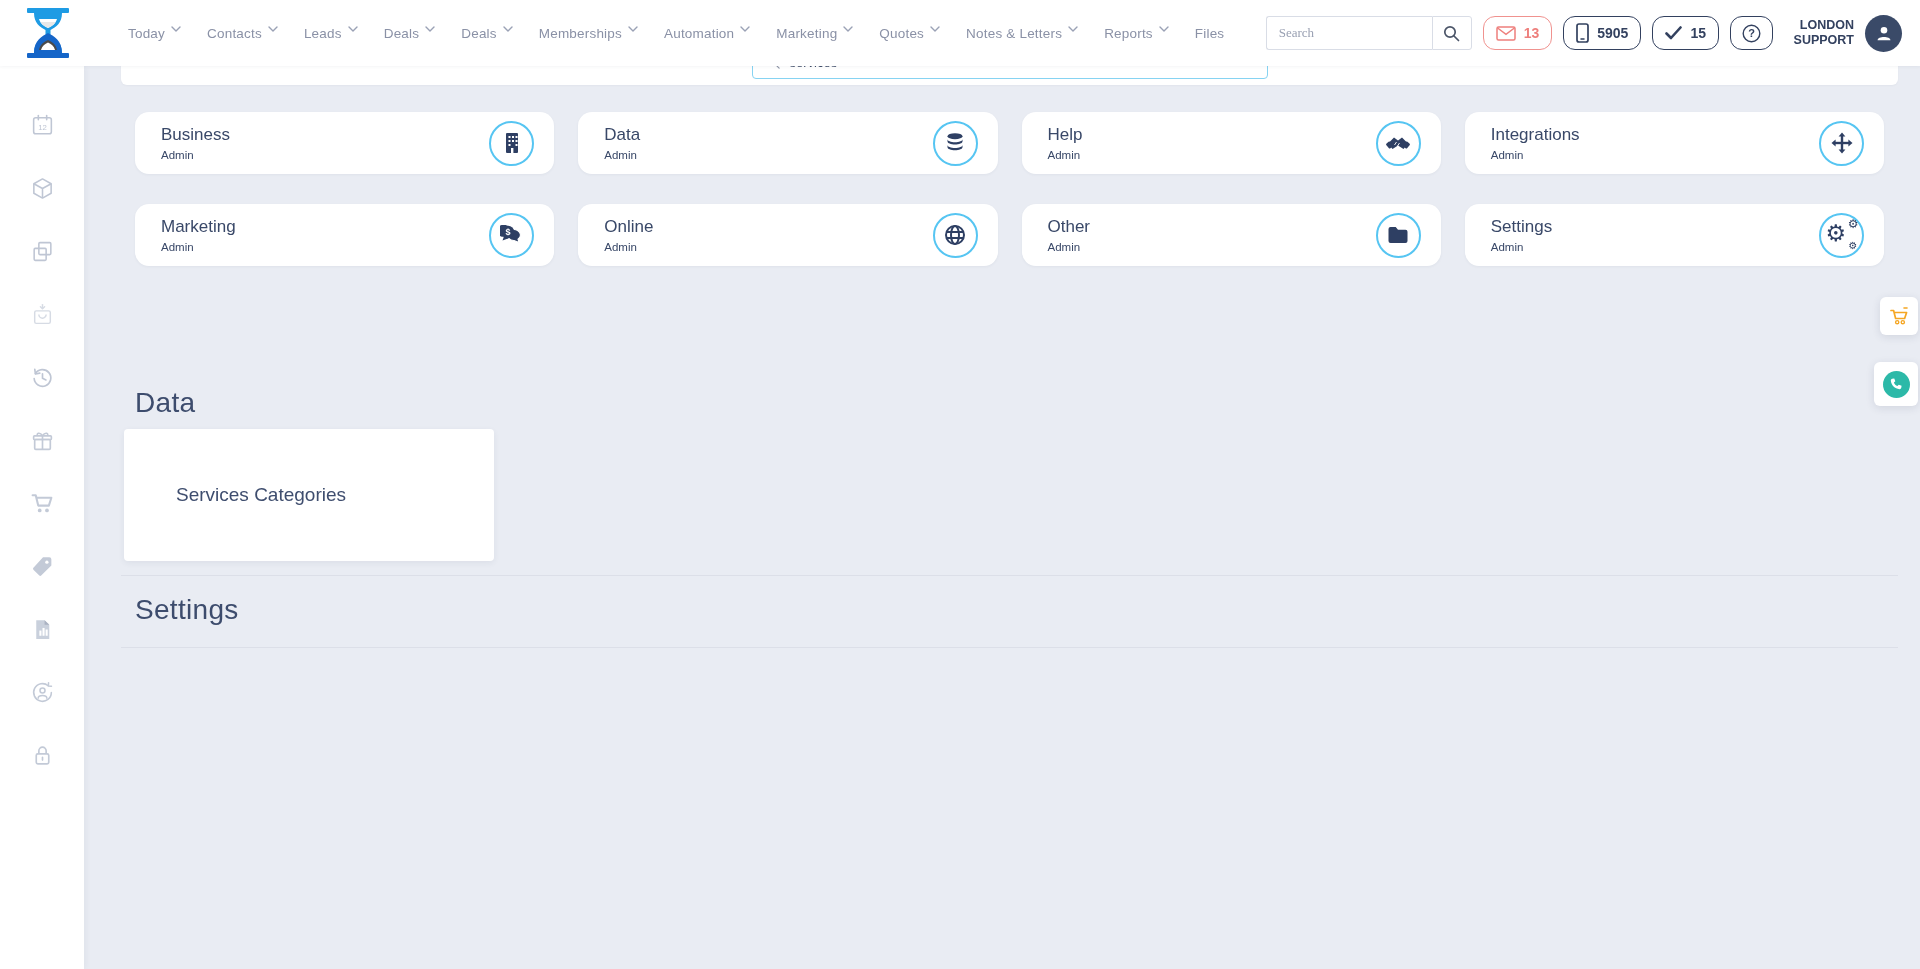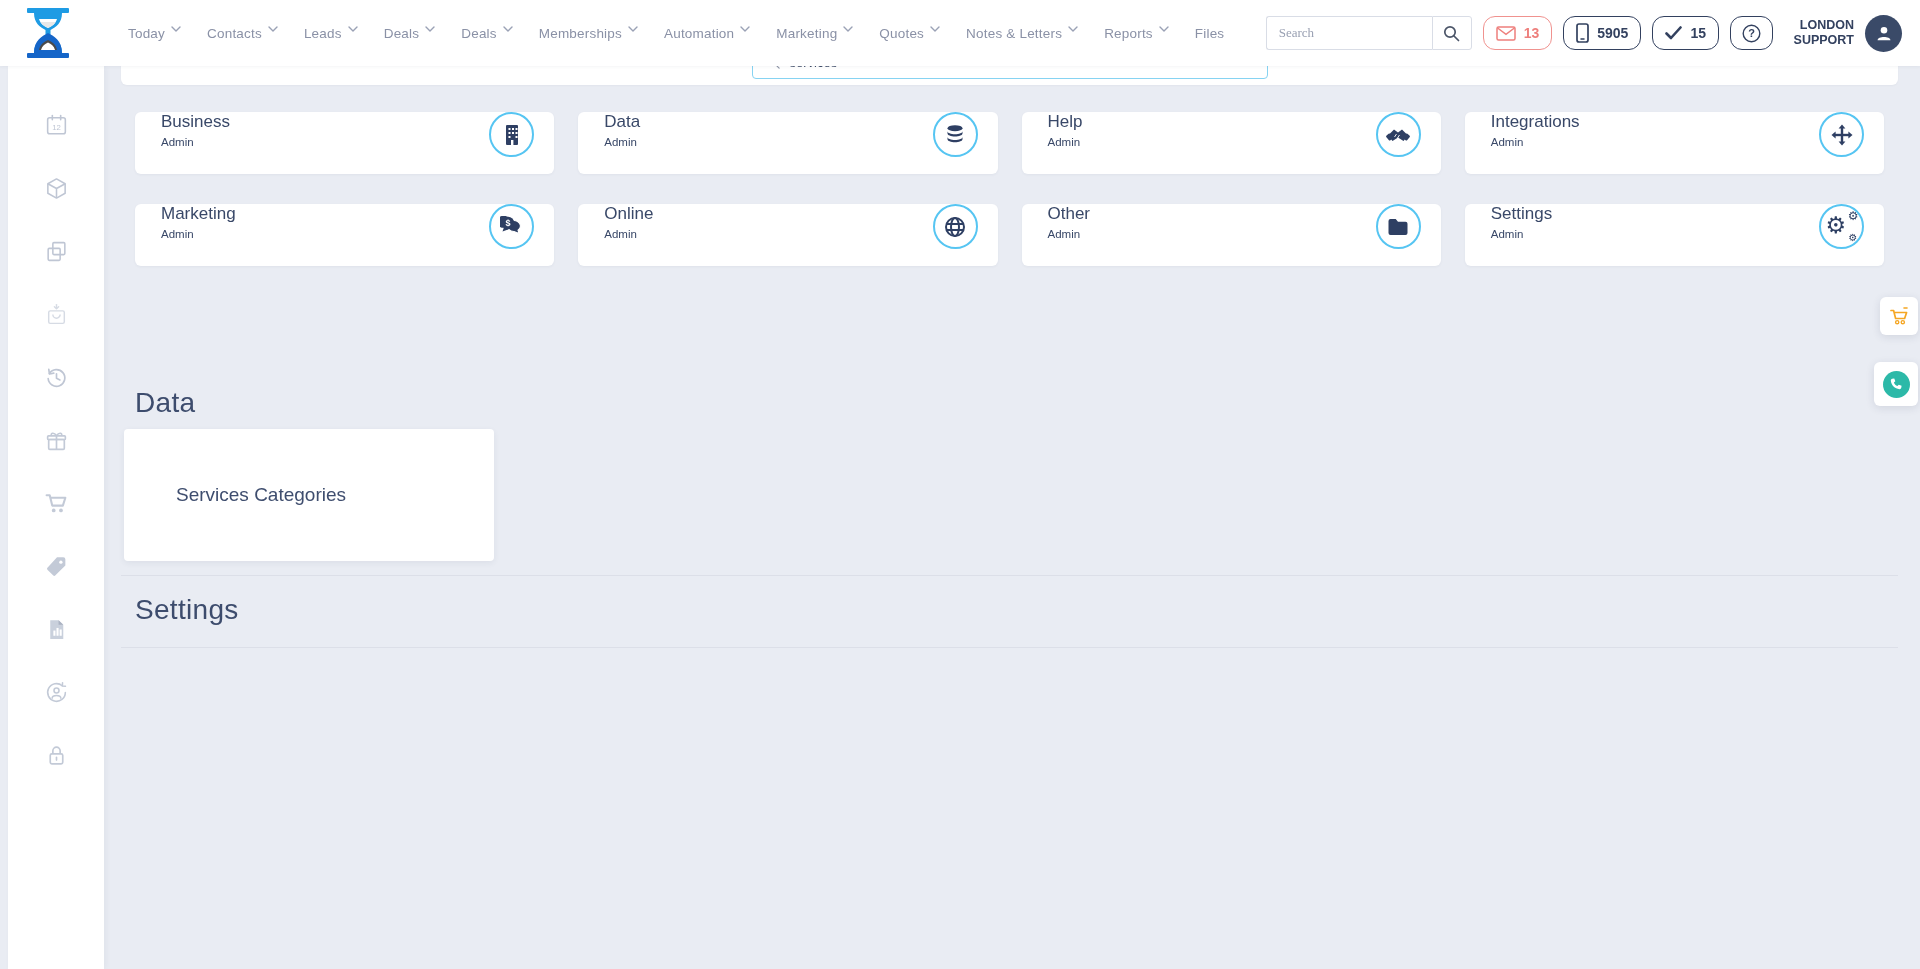--- a/index.html
+++ b/index.html
@@ -48,23 +48,23 @@
     color: #33415f; font-size: 12.5px; font-weight: bold; line-height: 1.2;
     width: 66px; text-align: right; margin-left: 4px;
   }
   .avatar {
     width: 37px; height: 37px; border-radius: 50%; background: #3a4a68;
     display: flex; align-items: center; justify-content: center; cursor: pointer; flex: 0 0 auto;
   }
 
   
   .sidebar {
-    position: fixed; top: 66px; left: 0; bottom: 0; width: 96px; background: #ffffff;
+    position: fixed; top: 66px; left: 0; bottom: 0; width: 84px; background: #ffffff;
     box-shadow: 2px 0 6px rgba(40,50,80,.05); z-index: 20;
-    display: flex; flex-direction: column; align-items: center; padding-top: 46px; gap: 37px; margin-left: 8px;
+    display: flex; flex-direction: column; align-items: center; padding-top: 46px; gap: 37px;
   }
   .side-icon { width: 26px; height: 26px; display: flex; align-items: center; justify-content: center; cursor: pointer; }
 
   
   .main { margin-left: 96px; padding: 39px 22px 0 25px; }
 
   .module-search-bar {
     background: #fff; border-radius: 6px; height: 46px;
     display: flex; align-items: center; justify-content: center;
     box-shadow: 0 1px 2px rgba(40,50,80,.04);
@@ -75,22 +75,22 @@
   }
   .module-search input {
     border: none; outline: none; flex: 1; font-size: 13px; color: #3c4a66; font-family: inherit;
   }
 
   .admin-grid {
     margin-top: 27px; padding: 0 14px;
     display: grid; grid-template-columns: repeat(4, 1fr); gap: 30px 24px;
   }
   .admin-card {
-    background: #fff; border-radius: 6px; height: 62px;
-    display: flex; justify-content: space-between;
+    background: #fff; border-radius: 14px; height: 62px;
+    display: flex; align-items: center; justify-content: space-between;
     padding: 0 20px 0 26px; cursor: pointer;
     box-shadow: 0 1px 3px rgba(40,50,80,.05);
   }
   .admin-card-title { font-size: 17px; color: #394868; font-weight: 500; }
   .admin-card-sub { font-size: 11.5px; color: #394868; margin-top: 4px; }
   .icon-circle {
     width: 45px; height: 45px; border-radius: 50%; border: 2px solid #56c5f2; background: #fff;
     display: flex; align-items: center; justify-content: center; color: #2e3f63; flex: 0 0 auto;
   }
   .gears-wrap { position: relative; width: 30px; height: 28px; color: #2e3f63; }

